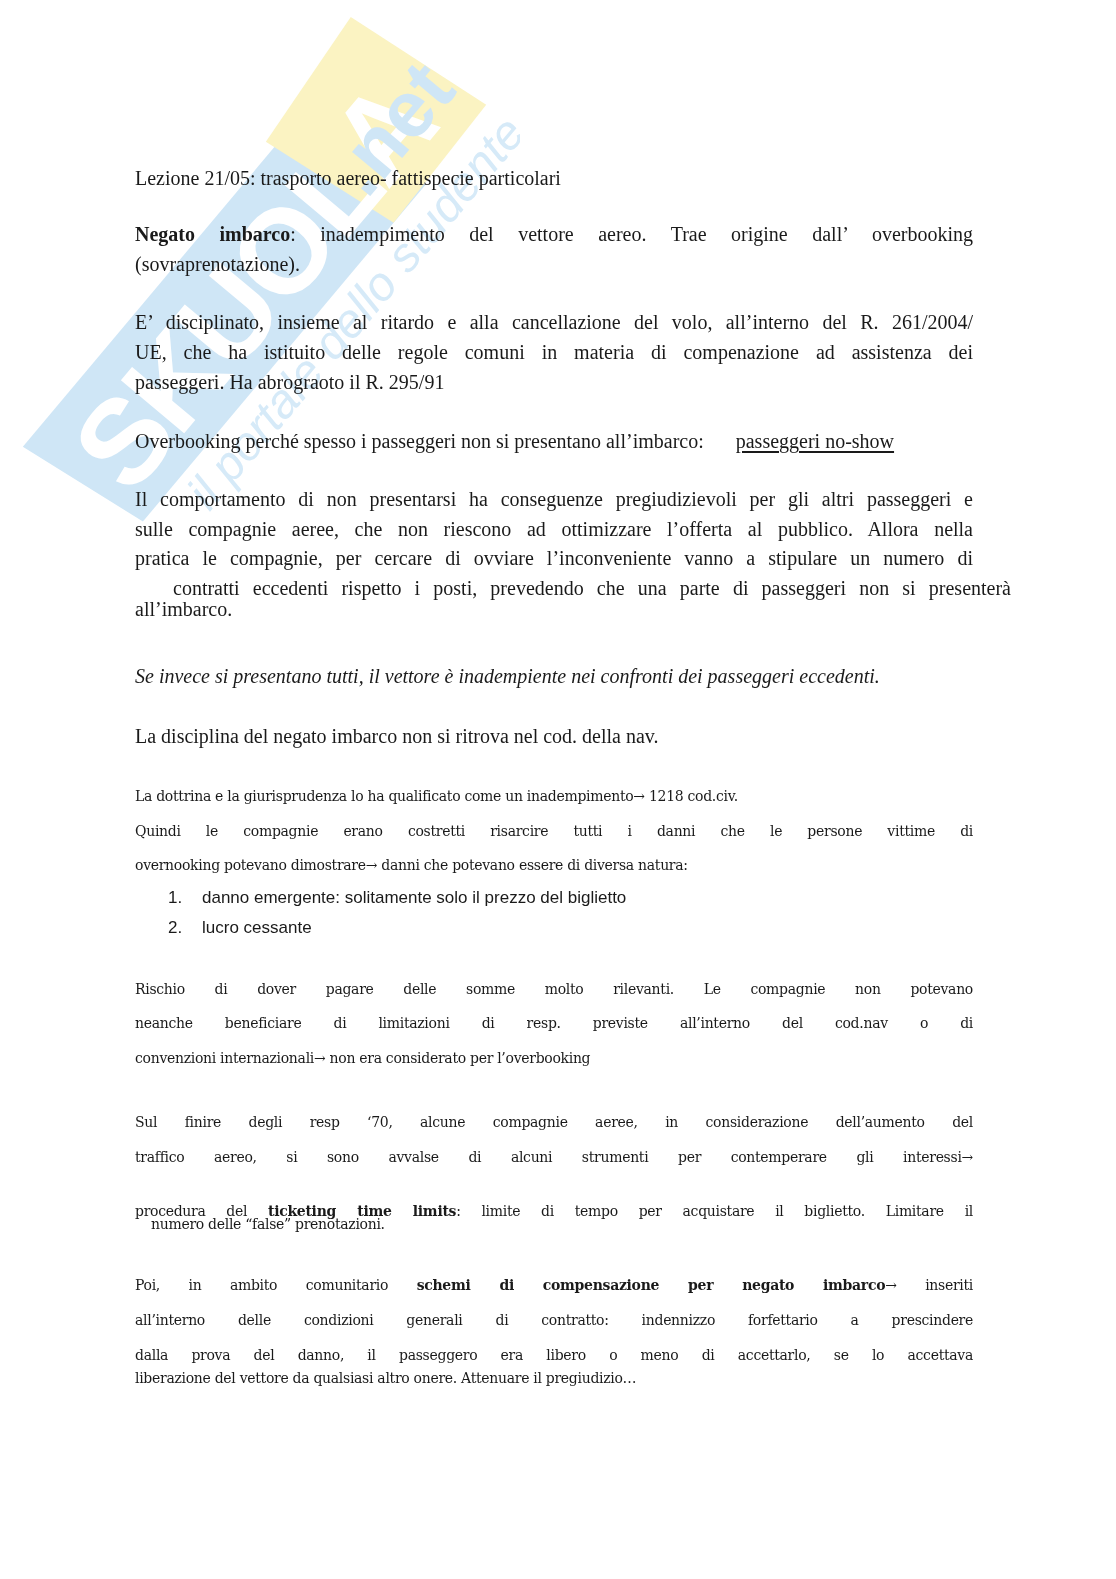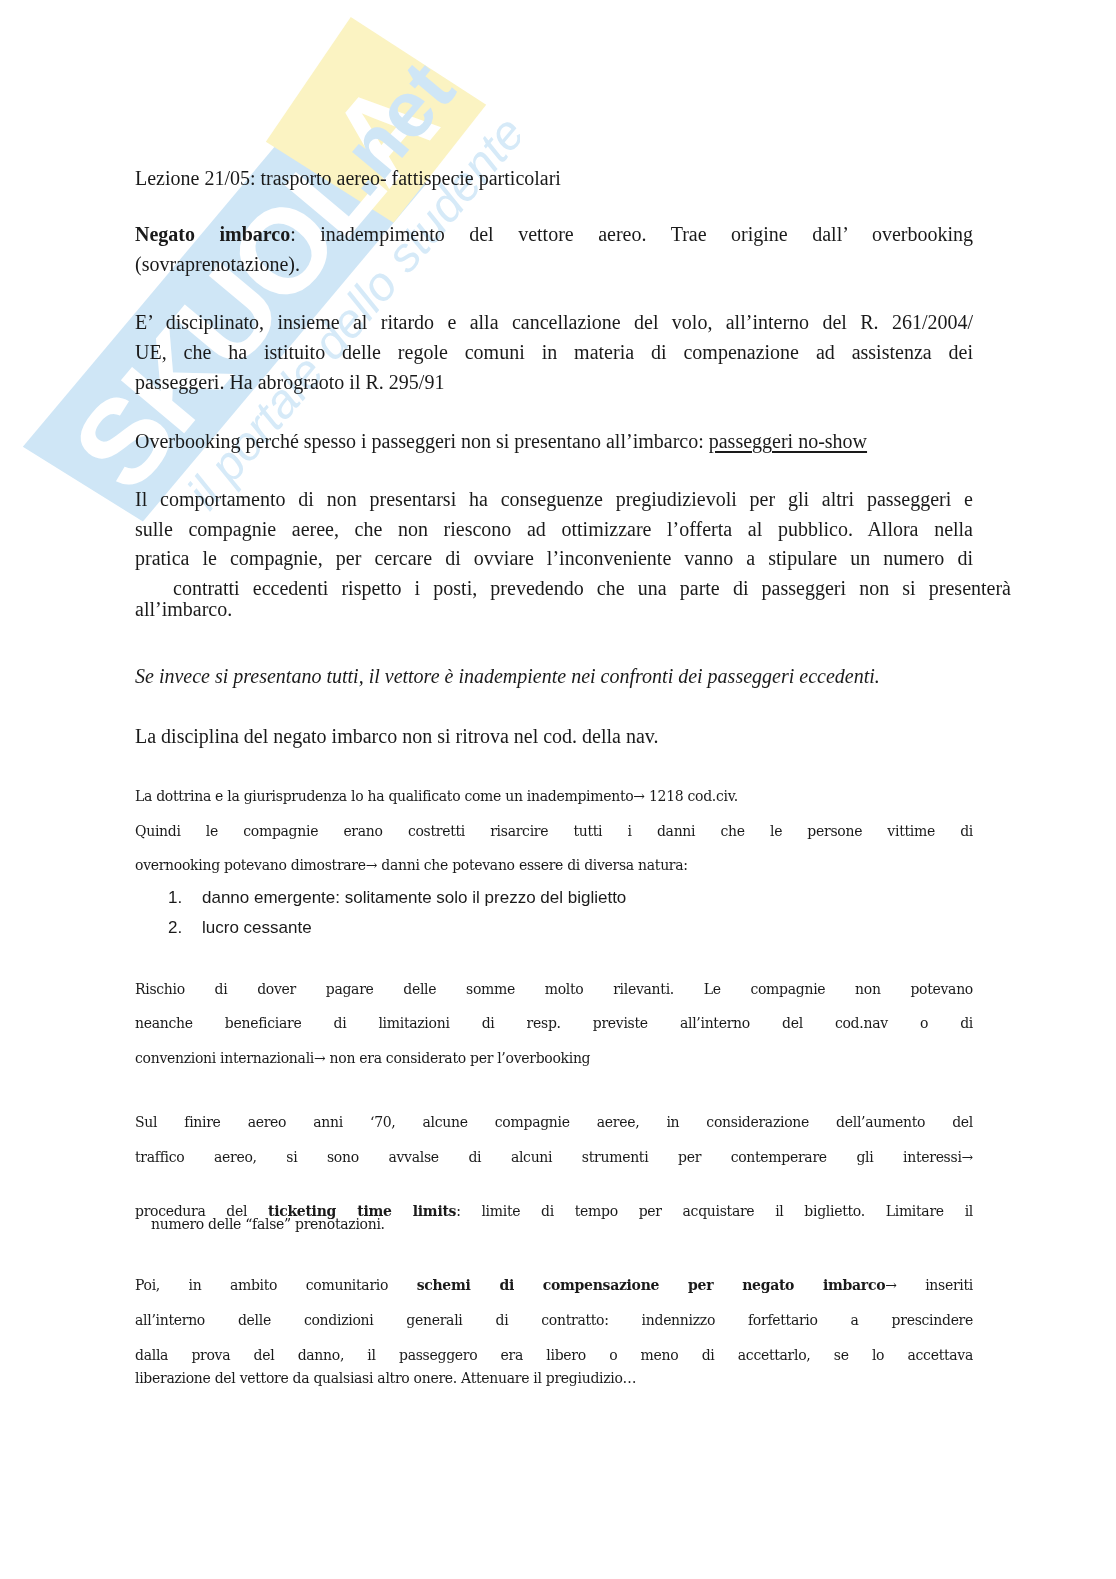--- a/index.html
+++ b/index.html
@@ -46,21 +46,21 @@
     }
     .justify {
       text-align: justify;
       text-align-last: justify;
       white-space: normal;
     }
     .serif { font-family: "Liberation Serif", serif; font-size: 20px; }
     .garamond { font-family: "DejaVu Serif", serif; font-size: 14px; letter-spacing: -0.3px; }
     .narrow { font-family: "Liberation Sans", sans-serif; font-size: 17px; transform-origin: left center; }
     b { font-weight: bold; }
-    u { text-underline-offset: 3px; }
+    u { text-underline-offset: 3px; margin-left: 27px; }
     .list-num {
       position: absolute;
       left: 33px;
     }
     .list-text {
       position: absolute;
       left: 67px;
     }
   </style>
 </head>
@@ -113,21 +113,21 @@
     </div>
     <div class="line narrow" style="top:916px;">
       <span class="list-num">2.</span>
       <span class="list-text">lucro cessante</span>
     </div>
 
     <div class="line garamond justify" style="top:977px;">Rischio di dover pagare delle somme molto rilevanti. Le compagnie non potevano</div>
     <div class="line garamond justify" style="top:1011px;">neanche beneficiare di limitazioni di resp. previste all’interno del cod.nav o di</div>
     <div class="line garamond" style="top:1046px;">convenzioni internazionali→ non era considerato per l’overbooking</div>
 
-    <div class="line garamond justify" style="top:1110px;">Sul finire aereo anni ‘70, alcune compagnie aeree, in considerazione dell’aumento del</div>
+    <div class="line garamond justify" style="top:1110px;">Sul finire degli resp ‘70, alcune compagnie aeree, in considerazione dell’aumento del</div>
     <div class="line garamond justify" style="top:1145px;">traffico aereo, si sono avvalse di alcuni strumenti per contemperare gli interessi→</div>
     <div class="line garamond justify" style="top:1179px;margin-top:20px;"><span>procedura del </span><b>ticketing time limits</b><span>: limite di tempo per acquistare il biglietto. Limitare il</span></div>
     <div class="line garamond" style="top:1212px;margin-left:16px;">numero delle “false” prenotazioni.</div>
 
     <div class="line garamond justify" style="top:1273px;"><span>Poi, in ambito comunitario </span><b>schemi di compensazione per negato imbarco</b><span>→ inseriti</span></div>
     <div class="line garamond justify" style="top:1308px;">all’interno delle condizioni generali di contratto: indennizzo forfettario a prescindere</div>
     <div class="line garamond justify" style="top:1343px;">dalla prova del danno, il passeggero era libero o meno di accettarlo, se lo accettava</div>
     <div class="line garamond" style="top:1366px;">liberazione del vettore da qualsiasi altro onere. Attenuare il pregiudizio…</div>
 
   </div>

